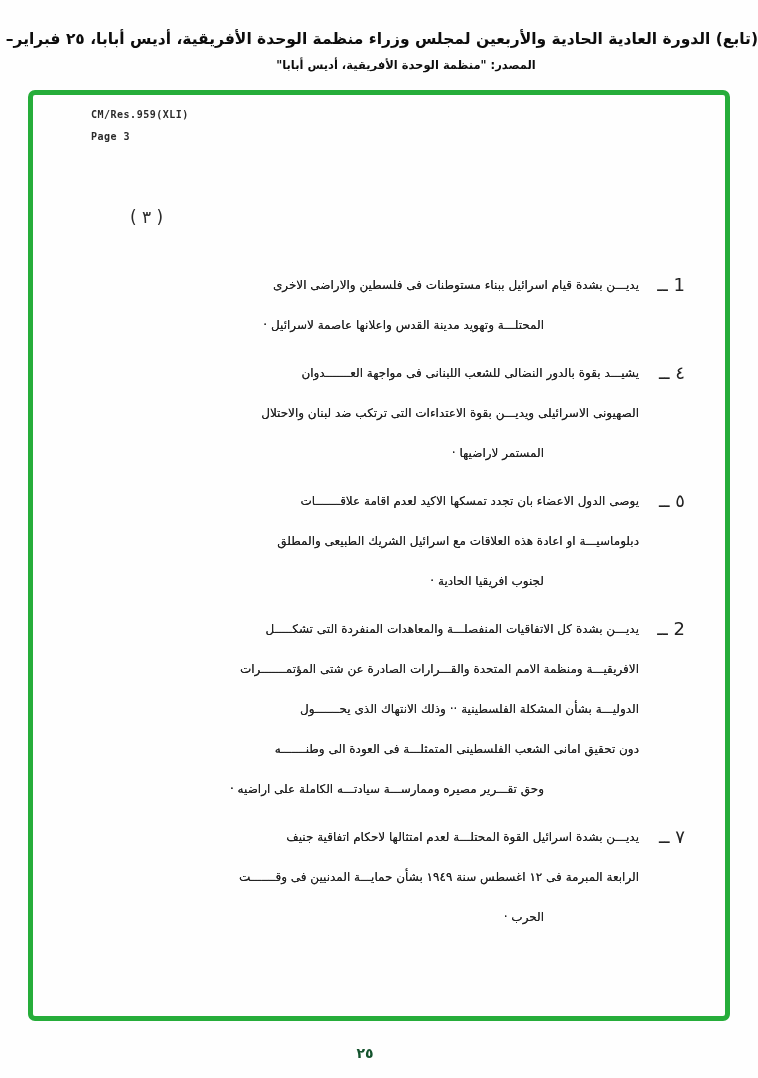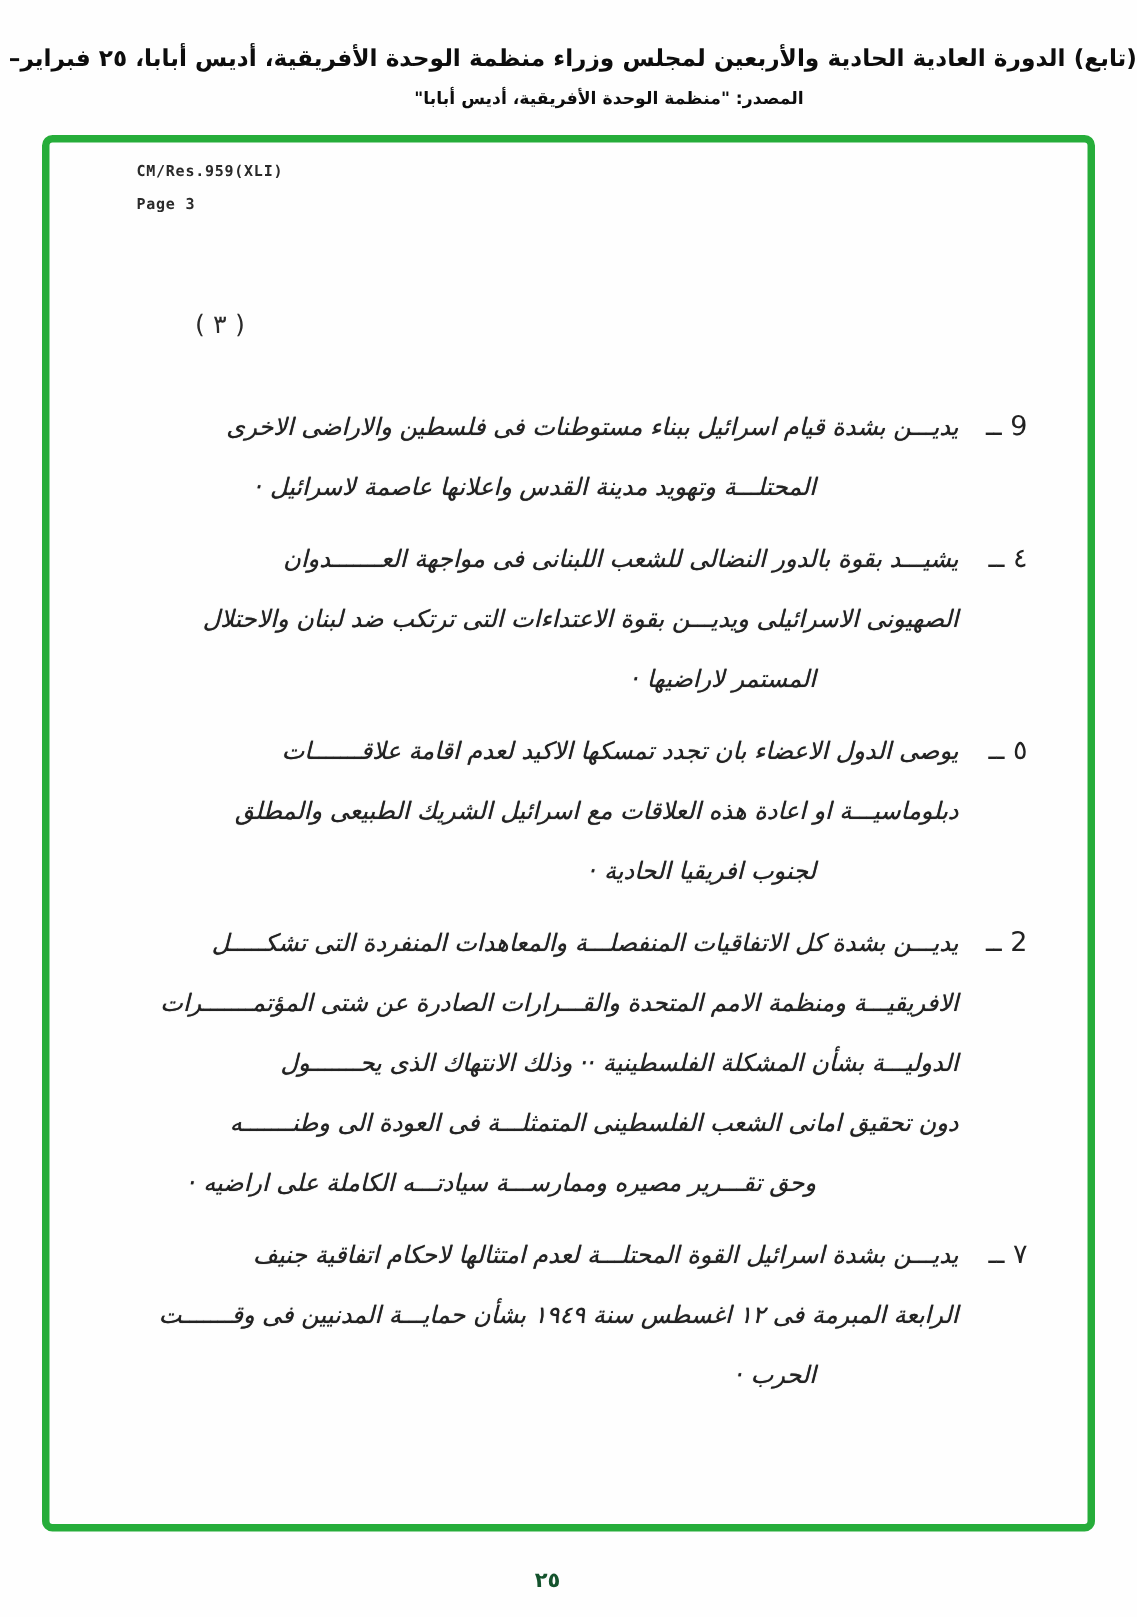--- a/index.html
+++ b/index.html
@@ -58,24 +58,23 @@
     direction:rtl; text-align:right;
   }
   .para { display:flex; margin-bottom:8px; }
   .para-num {
     flex:0 0 46px; width:46px;
     font-size:18px; line-height:40px; color:#222;
     letter-spacing:1px; white-space:nowrap;
   }
   .para-text { flex:1 1 auto; min-width:0; }
   .para-text .line {
-    font-size:16px; line-height:40px; color:#222;
+    font-size:12px; line-height:40px; color:#222;
     white-space:nowrap;
     text-shadow:0 0 0.5px #444;
-    font-style:italic;
   }
   .para-text .line:last-child:not(:first-child) { padding-right:95px; }
 
   
   .footer {
     position:absolute; bottom:16px; left:0; right:0;
     text-align:center;
   }
   .footer span {
     font-size:14px; font-weight:700; color:#14532d;
@@ -97,21 +96,21 @@
     <div class="doc-ref">
       <div class="ref-line1">CM/Res.959(XLI)</div>
       <div class="ref-line2">Page 3</div>
     </div>
 
     <div class="page-marker">( ٣ )</div>
 
     <div class="paragraphs">
 
     <div class="para">
-          <div class="para-num">9 ــ</div>
+          <div class="para-num">1 ــ</div>
           <div class="para-text">
             <div class="line">يديـــن بشدة قيام اسرائيل ببناء مستوطنات فى فلسطين والاراضى الاخرى</div>
             <div class="line">المحتلـــة وتهويد مدينة القدس واعلانها عاصمة لاسرائيل ·</div>
           </div>
         </div>
         <div class="para">
           <div class="para-num">٤ ــ</div>
           <div class="para-text">
             <div class="line">يشيـــد بقوة بالدور النضالى للشعب اللبنانى فى مواجهة العـــــــدوان</div>
             <div class="line">الصهيونى الاسرائيلى ويديـــن بقوة الاعتداءات التى ترتكب ضد لبنان والاحتلال</div>

